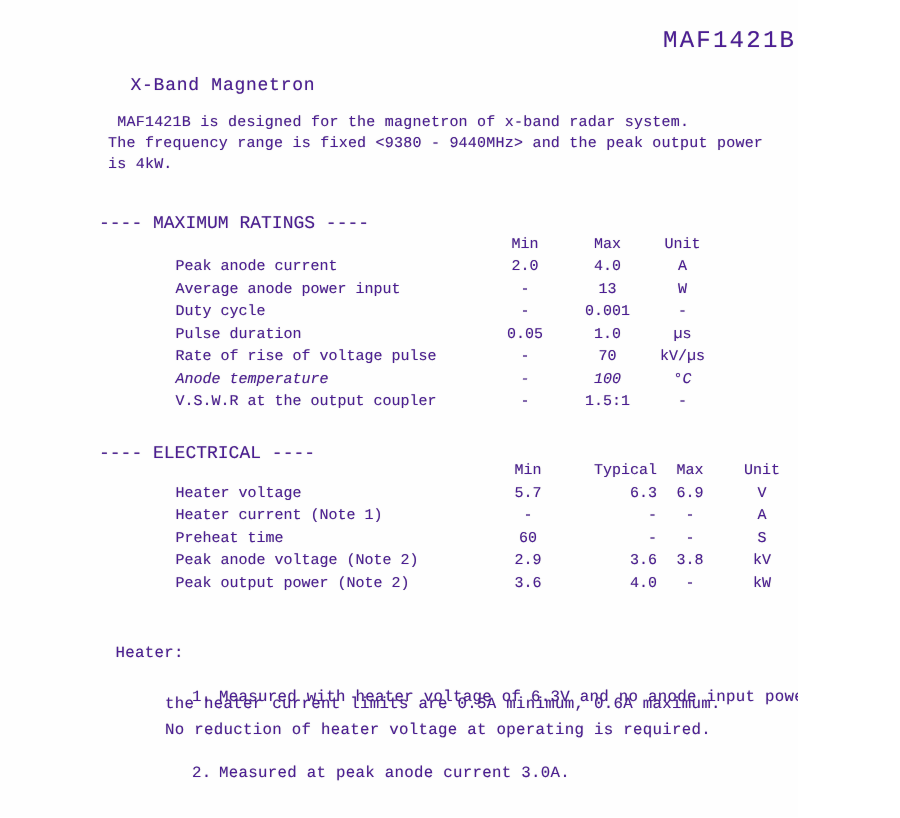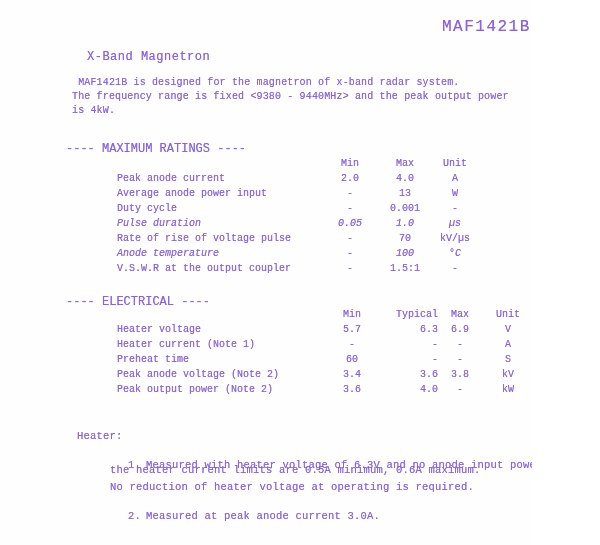--- a/index.html
+++ b/index.html
@@ -1,19 +1,19 @@
 <!DOCTYPE html>
 <html><head>
 <meta charset="utf-8">
 <style>
   html,body { margin:0; padding:0; background:#ffffff; }
   .page {
     position:relative; width:532px; height:545px; background:#fefefe;
     font-family:"Liberation Mono","DejaVu Sans Mono",monospace;
-    color:#8b5cf6; text-shadow:0 0 0.6px rgba(75,75,75,0.5);
+    color:#4c1d95; text-shadow:0 0 0.6px rgba(75,75,75,0.5);
     overflow:hidden;
   }
   .doc-title { position:absolute; left:442px; top:18px; font-size:16px; letter-spacing:1.5px; }
   .subtitle  { position:absolute; left:87px; top:50px; font-size:12px; letter-spacing:0.5px; }
   .description { position:absolute; left:72px; top:76px; font-size:10px; line-height:14px; letter-spacing:0.15px; }
   .desc-line { white-space:pre; height:14px; }
 
   .section { position:absolute; left:0; width:600px; font-size:10px; }
   .section-heading { position:absolute; left:66px; top:0; font-size:12px; white-space:pre; }
   .trow { position:absolute; left:0; width:600px; height:15px; }
@@ -69,21 +69,21 @@
       <span class="c-min">-</span>
       <span class="c-max">13</span>
       <span class="c-unit">W</span>
     </div>
     <div class="trow" style="top:61px;">
       <span class="tlabel">Duty cycle</span>
       <span class="c-min">-</span>
       <span class="c-max">0.001</span>
       <span class="c-unit">-</span>
     </div>
-    <div class="trow" style="top:76px;font-style:italic;">
+    <div class="trow" style="top:76px;">
       <span class="tlabel">Pulse duration</span>
       <span class="c-min">0.05</span>
       <span class="c-max">1.0</span>
       <span class="c-unit">µs</span>
     </div>
     <div class="trow" style="top:91px;">
       <span class="tlabel">Rate of rise of voltage pulse</span>
       <span class="c-min">-</span>
       <span class="c-max">70</span>
       <span class="c-unit">kV/µs</span>
@@ -126,21 +126,21 @@
     </div>
     <div class="trow" style="top:59px;">
       <span class="tlabel">Preheat time</span>
       <span class="c-min">60</span>
       <span class="c-typ">-</span>
       <span class="c-max">-</span>
       <span class="c-unit">S</span>
     </div>
     <div class="trow" style="top:74px;">
       <span class="tlabel">Peak anode voltage (Note 2)</span>
-      <span class="c-min">3.4</span>
+      <span class="c-min">2.9</span>
       <span class="c-typ">3.6</span>
       <span class="c-max">3.8</span>
       <span class="c-unit">kV</span>
     </div>
     <div class="trow" style="top:89px;">
       <span class="tlabel">Peak output power (Note 2)</span>
       <span class="c-min">3.6</span>
       <span class="c-typ">4.0</span>
       <span class="c-max">-</span>
       <span class="c-unit">kW</span>

